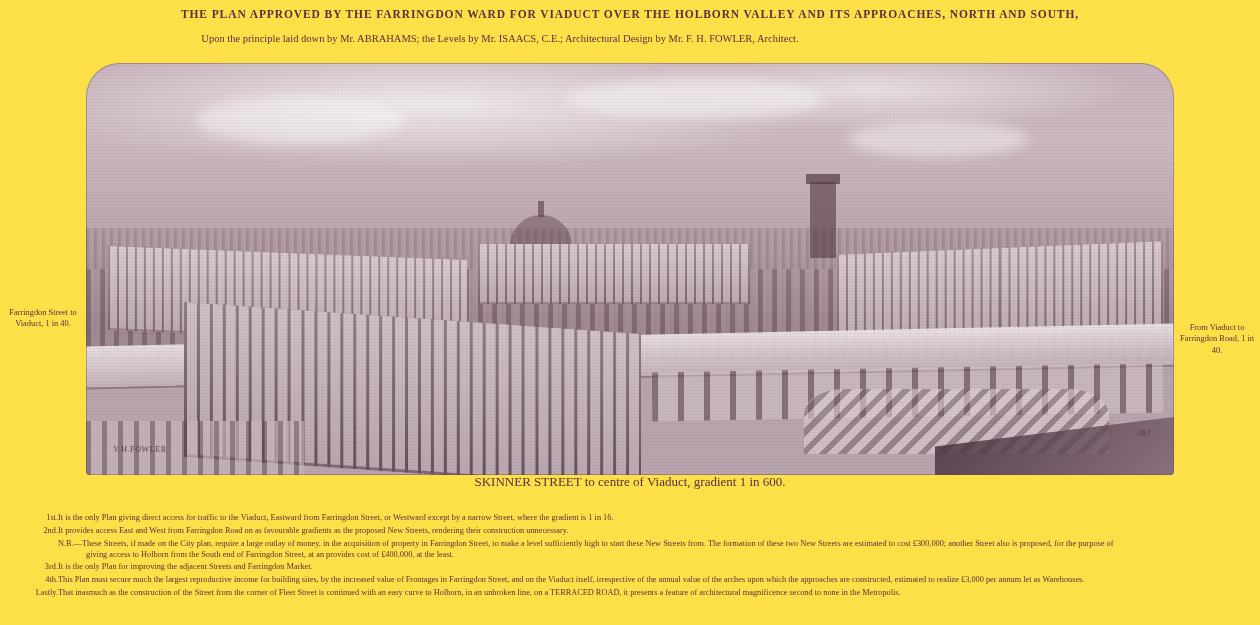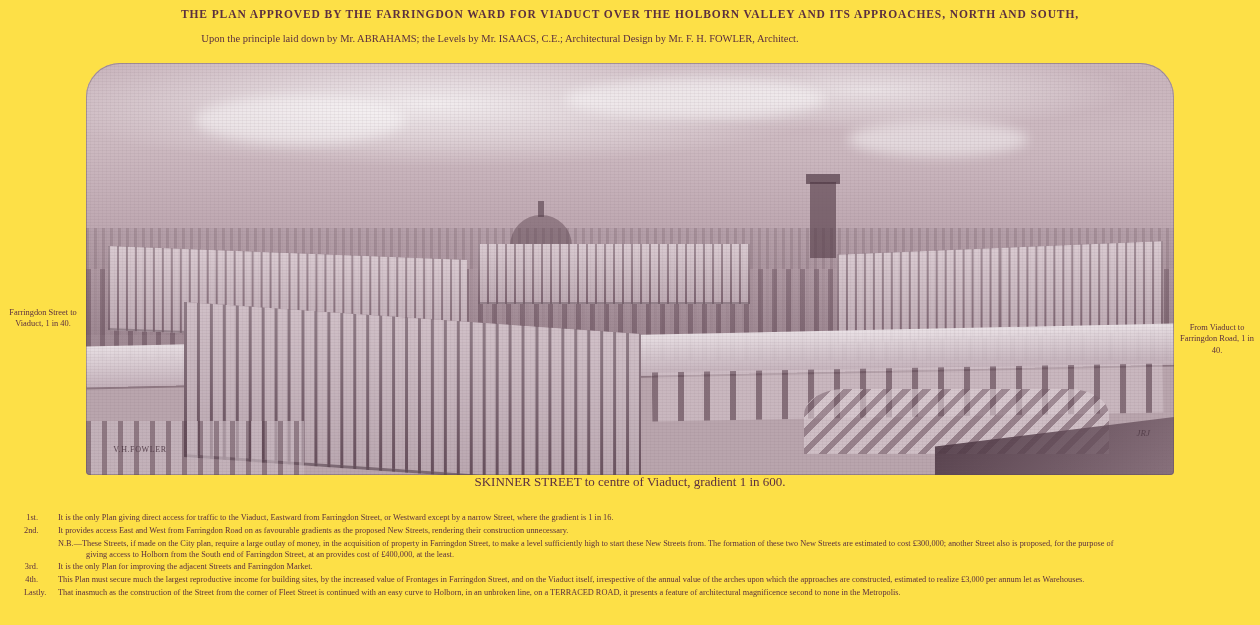--- a/index.html
+++ b/index.html
@@ -291,21 +291,21 @@
   }
   .note-row {
     display: flex;
     align-items: flex-start;
     margin-bottom: 1px;
   }
   .note-num {
     width: 34px;
     flex: 0 0 34px;
     text-align: right;
-    padding-right: 20px;
+    padding-right: 0;
     box-sizing: border-box;
   }
   .note-txt { flex: 1 1 auto; }
   .note-indent { padding-left: 34px; }
   .note-indent2 { padding-left: 62px; }
 </style>
 </head>
 <body>
 
 <div class="page">

